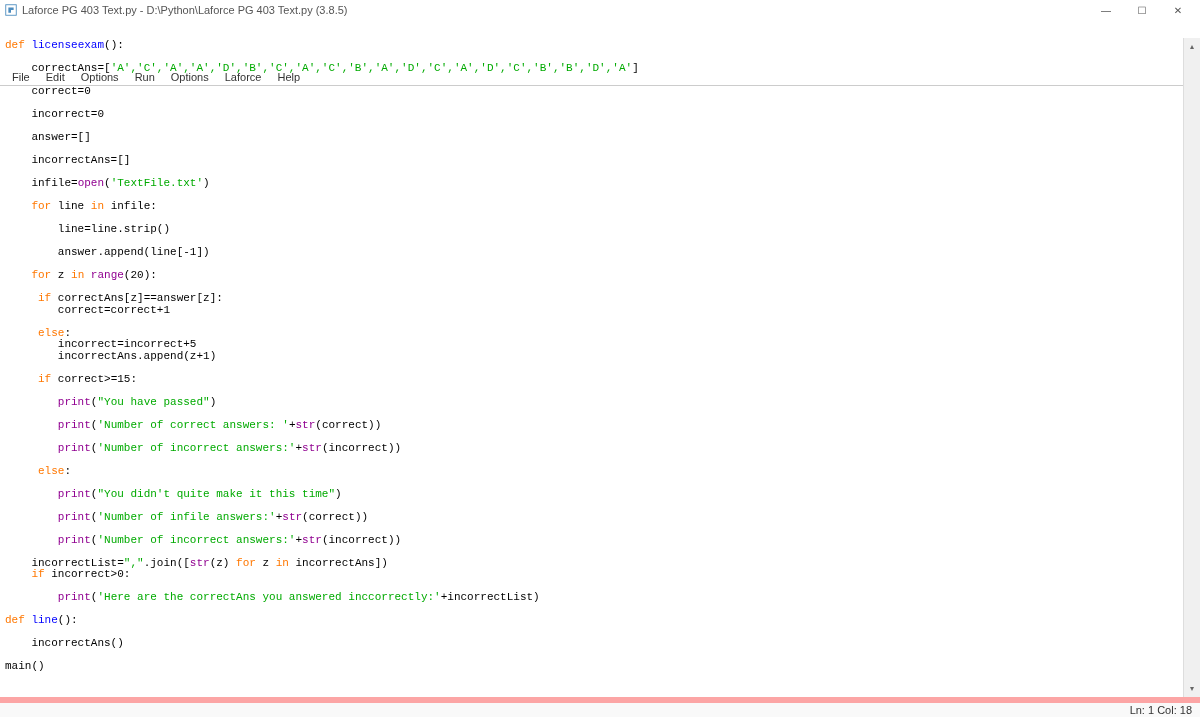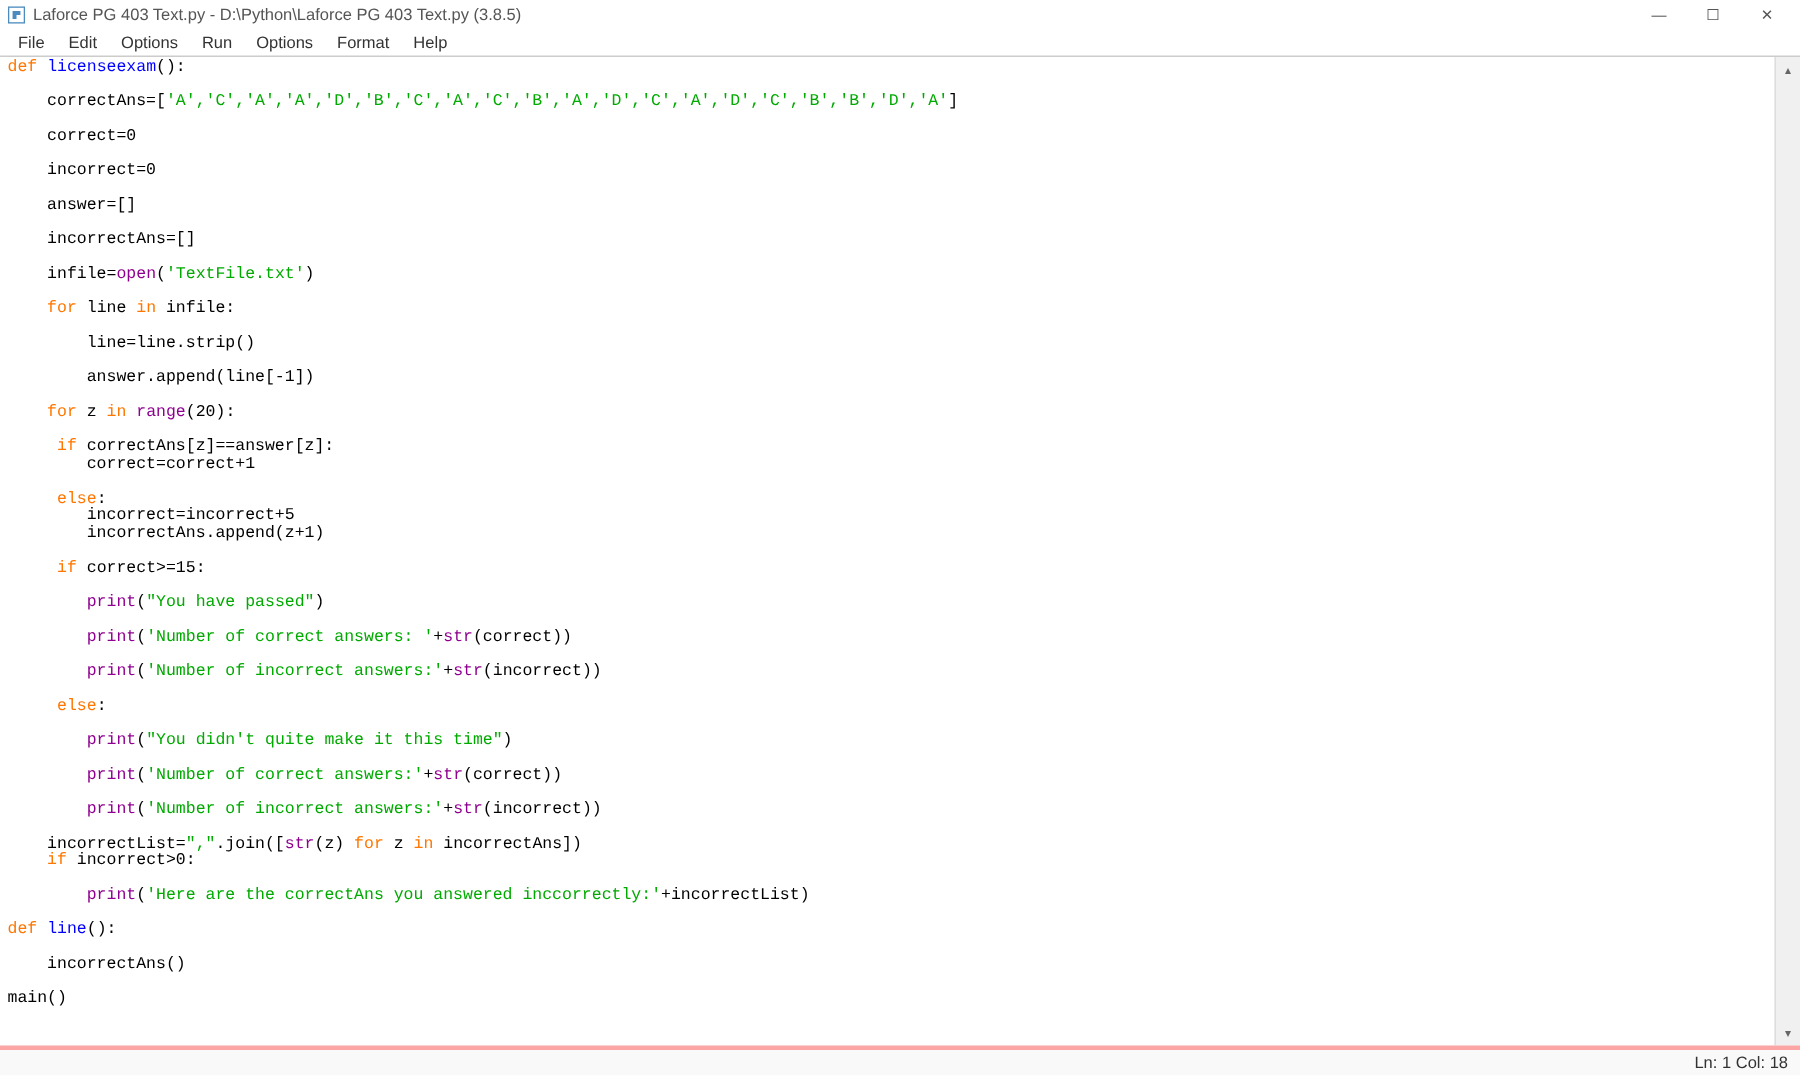--- a/index.html
+++ b/index.html
@@ -2,33 +2,33 @@
 <html><head>
 <meta charset="utf-8">
 <style>
 * { margin: 0; padding: 0; box-sizing: border-box; }
 body { font-family: "Segoe UI", sans-serif; font-size: 12px; background: #fff; overflow: hidden; width: 1200px; height: 717px; position: relative; }
 .titlebar { height: 20px; display: flex; align-items: center; padding: 0 4px; background: #fff; color: #555; font-size: 11px; }
 .titlebar .icon { width: 14px; height: 14px; margin-right: 4px; display: inline-block; }
 .titlebar .title { flex: 1; }
 .titlebar .controls { display: flex; gap: 0; }
 .titlebar .controls .btn { width: 36px; height: 20px; display: flex; align-items: center; justify-content: center; color: #555; font-size: 10px; }
-.menubar { height: 18px; display: flex; align-items: center; padding: 0 4px; background: #fff; border-bottom: 1px solid #ccc; font-size: 11px; }
+.menubar { height: 18px; display: flex; align-items: center; padding: 0 4px; background: #fff; border-bottom: 1px solid #ccc; font-size: 11px; margin-top: 48px; }
 .menubar .item { padding: 0 8px; color: #333; }
 .editor { position: absolute; top: 38px; bottom: 20px; left: 0; right: 0; display: flex; }
 .code { flex: 1; font-family: "Courier New", monospace; font-size: 11px; line-height: 11.5px; padding: 2px 5px; white-space: pre; overflow: hidden; color: #000; }
 .kw { color: #ff7700; }
 .def-name { color: #0000ff; }
 .builtin { color: #900090; }
 .str { color: #00aa00; }
 .scrollbar { width: 17px; background: #f0f0f0; border-left: 1px solid #ddd; position: relative; }
 .scroll-arrow { position: absolute; left: 0; right: 0; height: 17px; display: flex; align-items: center; justify-content: center; color: #666; font-size: 8px; }
 .scroll-arrow.up { top: 0; }
 .scroll-arrow.down { bottom: 0; }
-.statusbar { position: absolute; bottom: 0; left: 0; right: 0; height: 20px; border-top: 3px solid #fca5a5; display: flex; align-items: center; justify-content: flex-end; padding: 0 8px; font-size: 11px; color: #333; background: #f9f9f9; }
+.statusbar { position: absolute; bottom: 0; left: 0; right: 0; height: 20px; border-top: 6px solid #fca5a5; display: flex; align-items: center; justify-content: flex-end; padding: 0 8px; font-size: 11px; color: #333; background: #f9f9f9; }
 </style>
 </head>
 <body>
 
 <div class="titlebar">
   <span class="icon">
     <svg viewBox="0 0 16 16" width="14" height="14">
         <rect x="2" y="2" width="12" height="12" fill="#fff" stroke="#4b8bbe" stroke-width="1"></rect>
         <path d="M5 5h6v3H8v3H5z" fill="#4b8bbe"></path>
       </svg>
@@ -40,21 +40,21 @@
     <span class="btn">✕</span>
   </div>
 </div>
 
 <div class="menubar">
   <span class="item">File</span>
   <span class="item">Edit</span>
   <span class="item">Options</span>
   <span class="item">Run</span>
   <span class="item">Options</span>
-  <span class="item">Format</span>
+  <span class="item">Laforce</span>
   <span class="item">Help</span>
 </div>
 
 <div class="editor">
   <div class="code"><span class="kw">def</span> <span class="def-name">licenseexam</span><span>():</span>
 
 <span>    correctAns=[</span><span class="str">'A','C','A','A','D','B','C','A','C','B','A','D','C','A','D','C','B','B','D','A'</span><span>]</span>
 
 <span>    correct=0</span>
 
@@ -86,21 +86,21 @@
         <span class="builtin">print</span>(<span class="str">"You have passed"</span>)
 
         <span class="builtin">print</span>(<span class="str">'Number of correct answers: '</span>+<span class="builtin">str</span><span>(correct))</span>
 
         <span class="builtin">print</span>(<span class="str">'Number of incorrect answers:'</span>+<span class="builtin">str</span><span>(incorrect))</span>
 
      <span class="kw">else</span>:
 
         <span class="builtin">print</span>(<span class="str">"You didn't quite make it this time"</span>)
 
-        <span class="builtin">print</span>(<span class="str">'Number of correct answers:'</span>+<span class="builtin">str</span><span>(correct))</span>
+        <span class="builtin">print</span>(<span class="str">'Number of infile answers:'</span>+<span class="builtin">str</span><span>(correct))</span>
 
         <span class="builtin">print</span>(<span class="str">'Number of incorrect answers:'</span>+<span class="builtin">str</span><span>(incorrect))</span>
 
 <span>    incorrectList=</span><span class="str">","</span><span>.join([</span><span class="builtin">str</span><span>(z) </span><span class="kw">for</span> z <span class="kw">in</span><span> incorrectAns])</span>
     <span class="kw">if</span><span> incorrect&gt;0:</span>
 
         <span class="builtin">print</span>(<span class="str">'Here are the correctAns you answered inccorrectly:'</span><span>+incorrectList)</span>
 
 <span class="kw">def</span> <span class="def-name">line</span><span>():</span>
 

